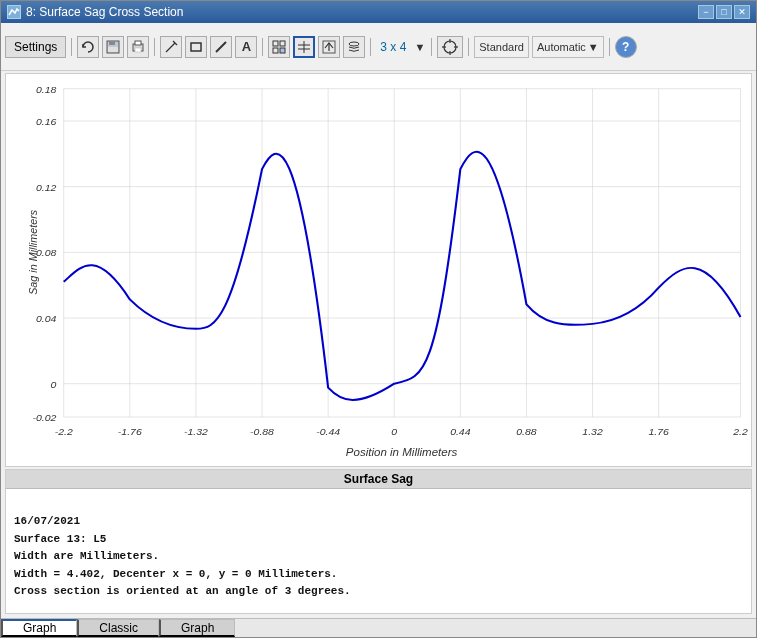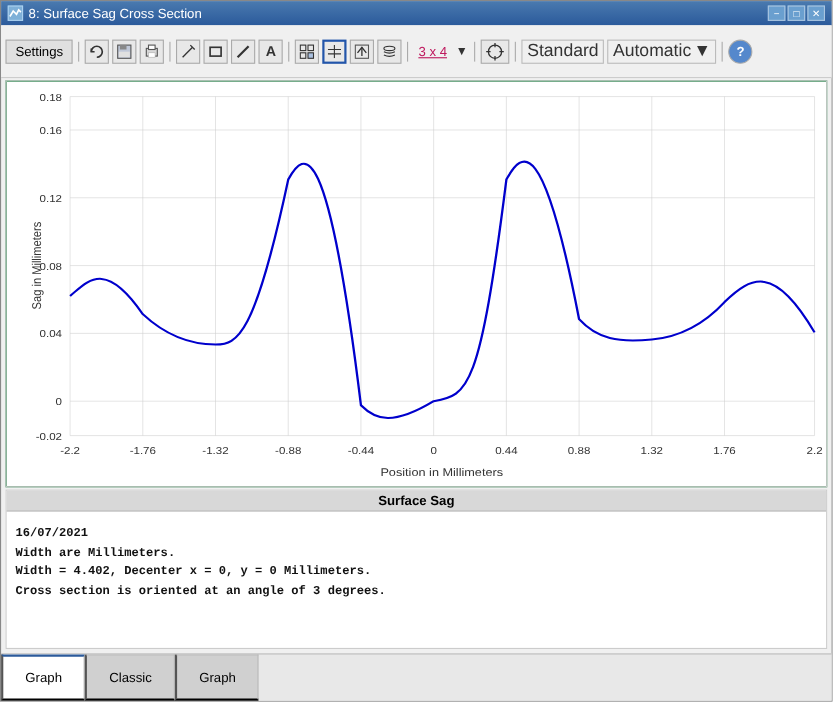--- a/index.html
+++ b/index.html
@@ -85,27 +85,26 @@
       color: #333;
     }
     .toolbar-separator {
       width: 1px;
       height: 18px;
       background: #aaa;
       margin: 0 2px;
     }
     .toolbar-label {
       font-size: 12px;
-      color: #be185d;
+      color: #0369a1;
       padding: 2px 4px;
       cursor: pointer;
-      text-decoration: underline;
     }
     .toolbar-dropdown {
-      font-size: 16px;
+      font-size: 11px;
       color: #333;
       padding: 2px 4px;
       cursor: pointer;
       display: flex;
       align-items: center;
       gap: 2px;
       border: 1px solid #bbb;
       background: #f0f0f0;
       height: 22px;
     }
@@ -114,56 +113,57 @@
       border: 1px solid #aaa;
       padding: 2px 8px;
       cursor: pointer;
       font-size: 12px;
       height: 22px;
       display: flex;
       align-items: center;
     }
     .chart-area {
       flex: 1;
-      background: #15803d;
+      background: #22c55e;
       border: 1px solid #ccc;
       margin: 4px;
       position: relative;
       overflow: hidden;
+      font-style: italic;
     }
     .info-panel {
       background: white;
       border: 1px solid #ccc;
       margin: 0 4px 4px 4px;
       flex-shrink: 0;
       font-weight: bold;
     }
     .info-title {
       background: #d8d8d8;
       text-align: center;
       padding: 2px;
       font-size: 12px;
       border-bottom: 1px solid #bbb;
     }
     .info-text {
-      padding: 12px 8px;
+      padding: 24px 8px;
       font-size: 11px;
       line-height: 1.6;
       font-family: 'Courier New', monospace;
       color: #111;
       min-height: 70px;
     }
     .bottom-tabs {
       display: flex;
       border-top: 1px solid #bbb;
       background: #e8e8e8;
       flex-shrink: 0;
     }
     .bottom-tab {
-      padding: 12px 20px;
+      padding: 0 20px;
       font-size: 12px;
       cursor: pointer;
       border-right: 1px solid #bbb;
       background: #d0d0d0;
       border-top: 1px solid #bbb;
     }
     .bottom-tab.active {
       background: white;
       border-top: 2px solid #2b5a9b;
     }
@@ -365,20 +365,21 @@
         C 645,193 665,180 700,248
       " fill="none" stroke="#0000cc" stroke-width="2"></path>
 
     </svg>
   </div>
 
   <div class="info-panel" style="height:145px; flex-shrink:0;">
     <div class="info-title">Surface Sag</div>
     <div class="info-text">
       <div>16/07/2021</div>
+      <div>Surface 13: L5</div>
       <div>Width are Millimeters.</div>
       <div>Width = 4.402, Decenter x = 0, y = 0 Millimeters.</div>
       <div>Cross section is oriented at an angle of 3 degrees.</div>
     </div>
   </div>
 
   <div class="bottom-tabs">
     <button class="bottom-tab active">Graph</button>
     <button class="bottom-tab">Classic</button>
     <button class="bottom-tab">Graph</button>

